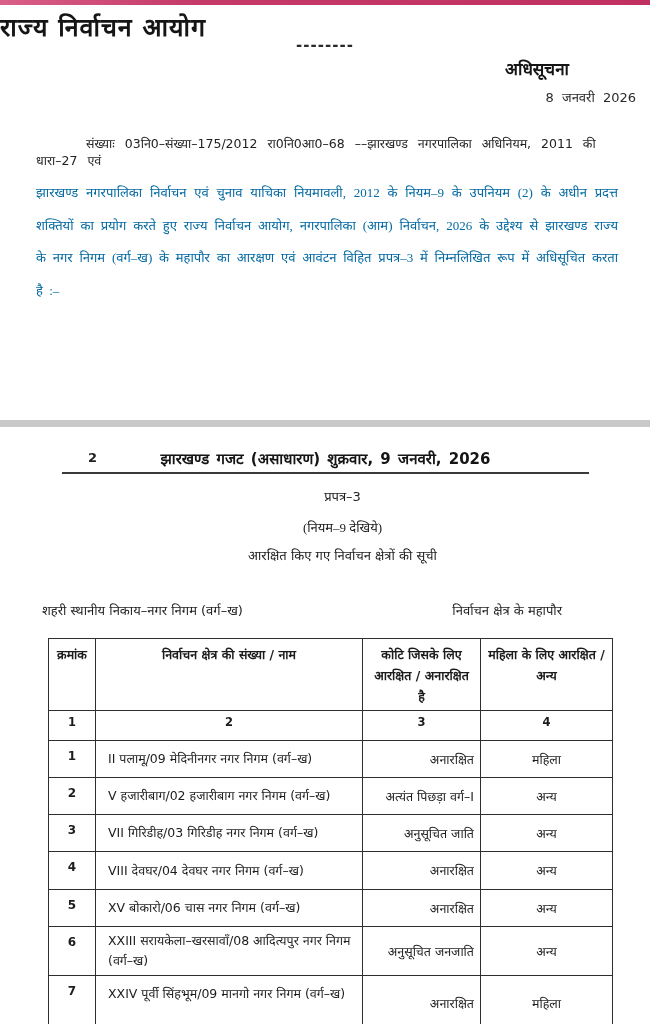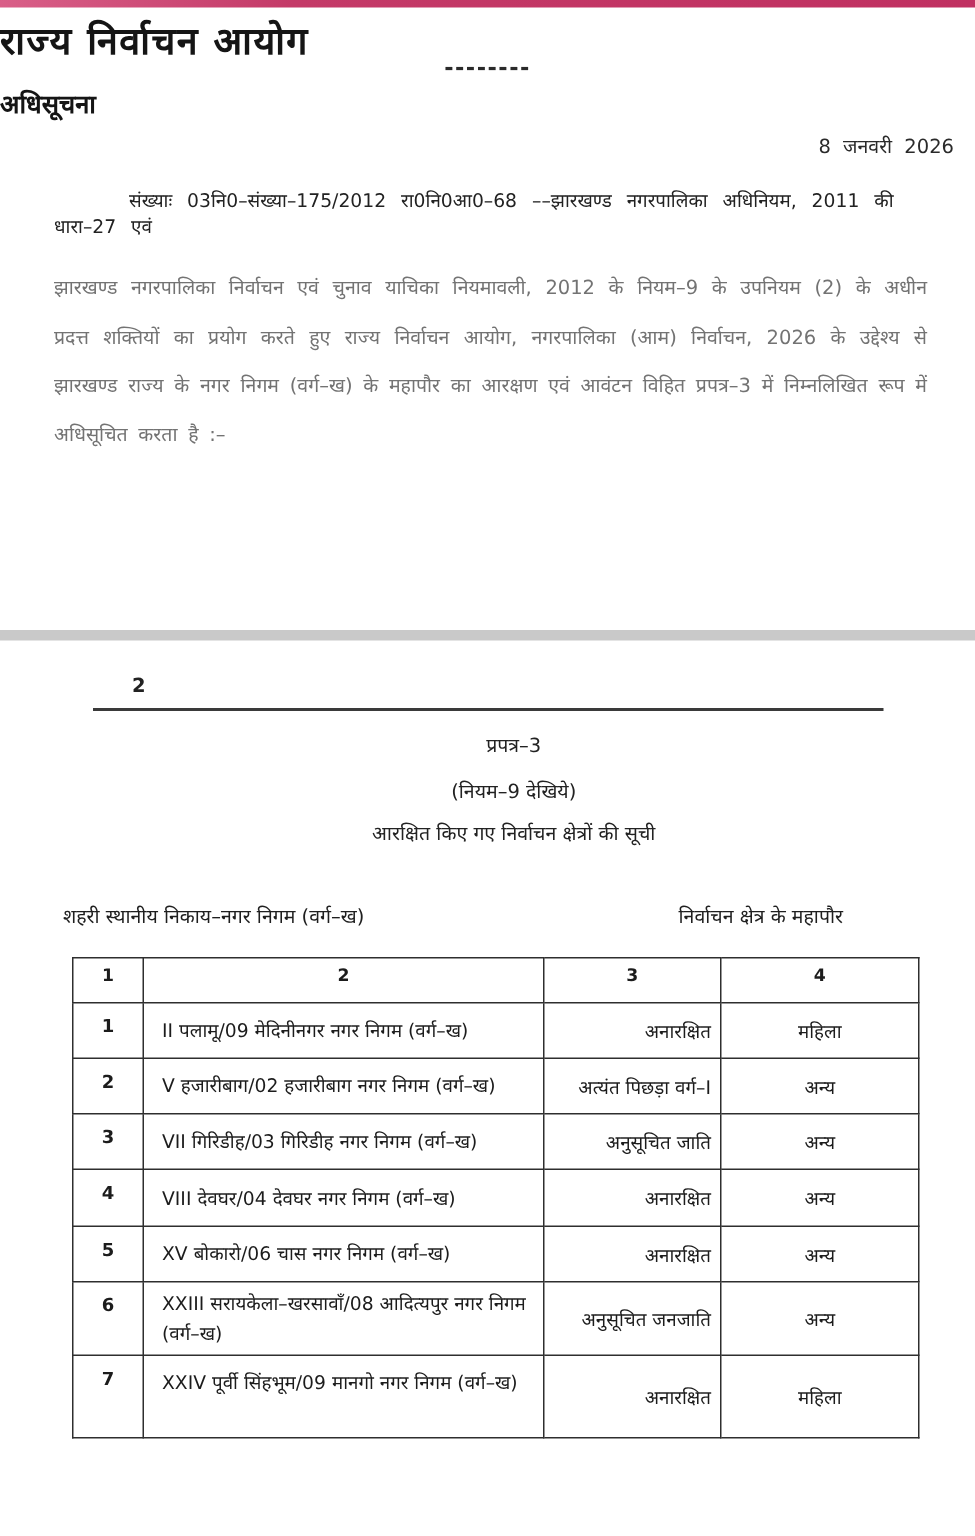--- a/index.html
+++ b/index.html
@@ -25,37 +25,37 @@
     text-align: left; font-size: 25px; font-weight: bold;
     letter-spacing: 1px; color: #151515;
   }
   .dashes {
     left: 0; top: 36px; width: 650px;
     text-align: center; font-size: 15px; font-weight: bold;
     letter-spacing: 1px; color: #2a2a2a;
   }
   .subtitle {
     left: 0; top: 57px; width: 569px;
-    text-align: left; font-size: 17px; font-weight: bold; color: #151515;
+    text-align: right; font-size: 17px; font-weight: bold; color: #151515;
   }
   .date-line {
     left: 0; top: 88px; width: 636px;
     text-align: right; font-size: 13px; color: #2a2a2a;
     word-spacing: 4px;
     padding-left: 11px;
   }
   .ref-line {
-    left: 36px; top: 125px; width: 578px;
+    left: 36px; top: 135px; width: 578px;
     font-size: 12.5px; color: #222;
     text-indent: 50px; word-spacing: 6px;
   }
   .para {
     left: 36px; top: 177px; width: 582px;
-    font-size: 13px; line-height: 32.5px; color: #737373;
-    text-align: justify; word-spacing: 3px;
+    font-size: 13px; line-height: 32.5px; color: #0369a1;
+    text-align: justify; word-spacing: 3px; font-family: Liberation Serif, serif;
   }
 
   
   .page-divider {
     left: 0; top: 420px; width: 650px; height: 7px;
     background: #c9c9c9;
   }
 
   
   .gazette-header {
@@ -66,21 +66,21 @@
     position: absolute; left: 26px; top: 2px;
     font-size: 13px; font-weight: bold; color: #222;
   }
   .gazette-title {
     position: absolute; left: 0; top: 0; width: 100%;
     text-align: center; font-size: 15px; font-weight: bold; color: #151515;
     word-spacing: 2px;
   }
   .center-line { left: 0; width: 650px; text-align: center; font-size: 13px; color: #222; padding-left: 35px; }
   .form-label  { top: 487px; }
-  .rule-label  { top: 518px; }
+  .rule-label  { top: 518px; font-family: Liberation Serif, serif; }
   .list-title  { top: 546px; }
 
   .labels-row { left: 0; top: 601px; width: 650px; font-size: 13px; color: #1f1f1f; }
   .label-left  { position: absolute; left: 42px; top: 0; }
   .label-right { position: absolute; right: 88px; top: 0; }
 
   
   table.res-table {
     position: absolute; left: 48px; top: 638px; width: 564px;
     border-collapse: collapse; table-layout: fixed;
@@ -119,39 +119,46 @@
 <div class="abs dashes">--------</div>
 <div class="abs subtitle">अधिसूचना</div>
 <div class="abs date-line">8 जनवरी 2026</div>
 <div class="abs ref-line">संख्याः 03नि0–संख्या–175/2012 रा0नि0आ0–68 ––झारखण्ड नगरपालिका अधिनियम, 2011 की धारा–27 एवं</div>
 <div class="abs para">झारखण्ड नगरपालिका निर्वाचन एवं चुनाव याचिका नियमावली, 2012 के नियम–9 के उपनियम (2) के अधीन प्रदत्त शक्तियों का प्रयोग करते हुए राज्य निर्वाचन आयोग, नगरपालिका (आम) निर्वाचन, 2026 के उद्देश्य से झारखण्ड राज्य के नगर निगम (वर्ग–ख) के महापौर का आरक्षण एवं आवंटन विहित प्रपत्र–3 में निम्नलिखित रूप में अधिसूचित करता है :–</div>
 
 <div class="abs page-divider"></div>
 
 <div class="abs gazette-header">
   <span class="page-num">2</span>
+  <span class="gazette-title">झारखण्ड गजट (असाधारण) शुक्रवार, 9 जनवरी, 2026</span>
 </div>
 
 <div class="abs center-line form-label">प्रपत्र–3</div>
 <div class="abs center-line rule-label">(नियम–9 देखिये)</div>
 <div class="abs center-line list-title">आरक्षित किए गए निर्वाचन क्षेत्रों की सूची</div>
 
 <div class="abs labels-row">
   <span class="label-left">शहरी स्थानीय निकाय–नगर निगम (वर्ग–ख)</span>
   <span class="label-right">निर्वाचन क्षेत्र के महापौर</span>
 </div>
 
 <table class="res-table">
   <colgroup>
     <col style="width:47px">
       <col style="width:267px">
       <col style="width:118px">
       <col style="width:132px">
   </colgroup>
   <thead>
+    <tr>
+      <th>क्रमांक</th>
+      <th>निर्वाचन क्षेत्र की संख्या / नाम</th>
+      <th>कोटि जिसके लिए आरक्षित / अनारक्षित है</th>
+      <th>महिला के लिए आरक्षित / अन्य</th>
+    </tr>
     <tr class="colnum">
       <td>1</td>
       <td>2</td>
       <td>3</td>
       <td>4</td>
     </tr>
   </thead>
   <tbody>
     <tr class="r-h38">
       <td class="c-sn">1</td>

